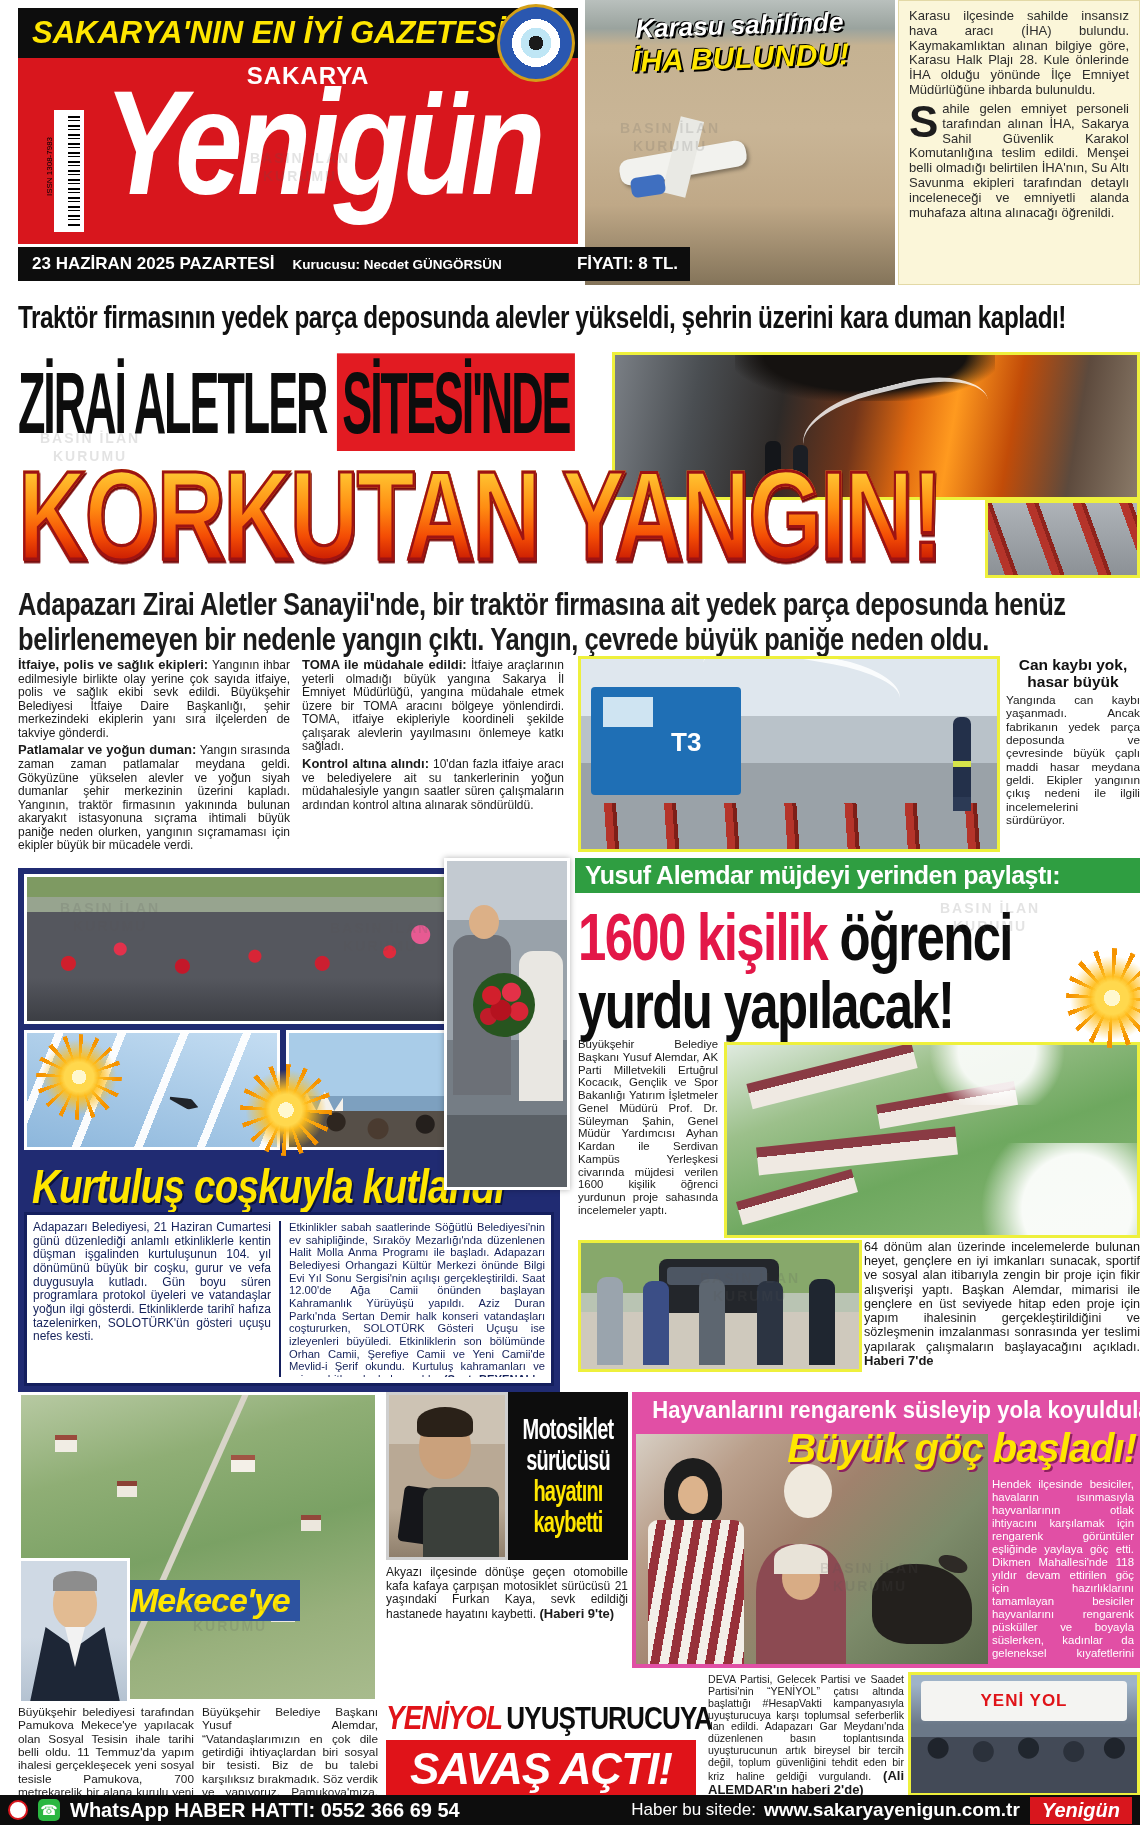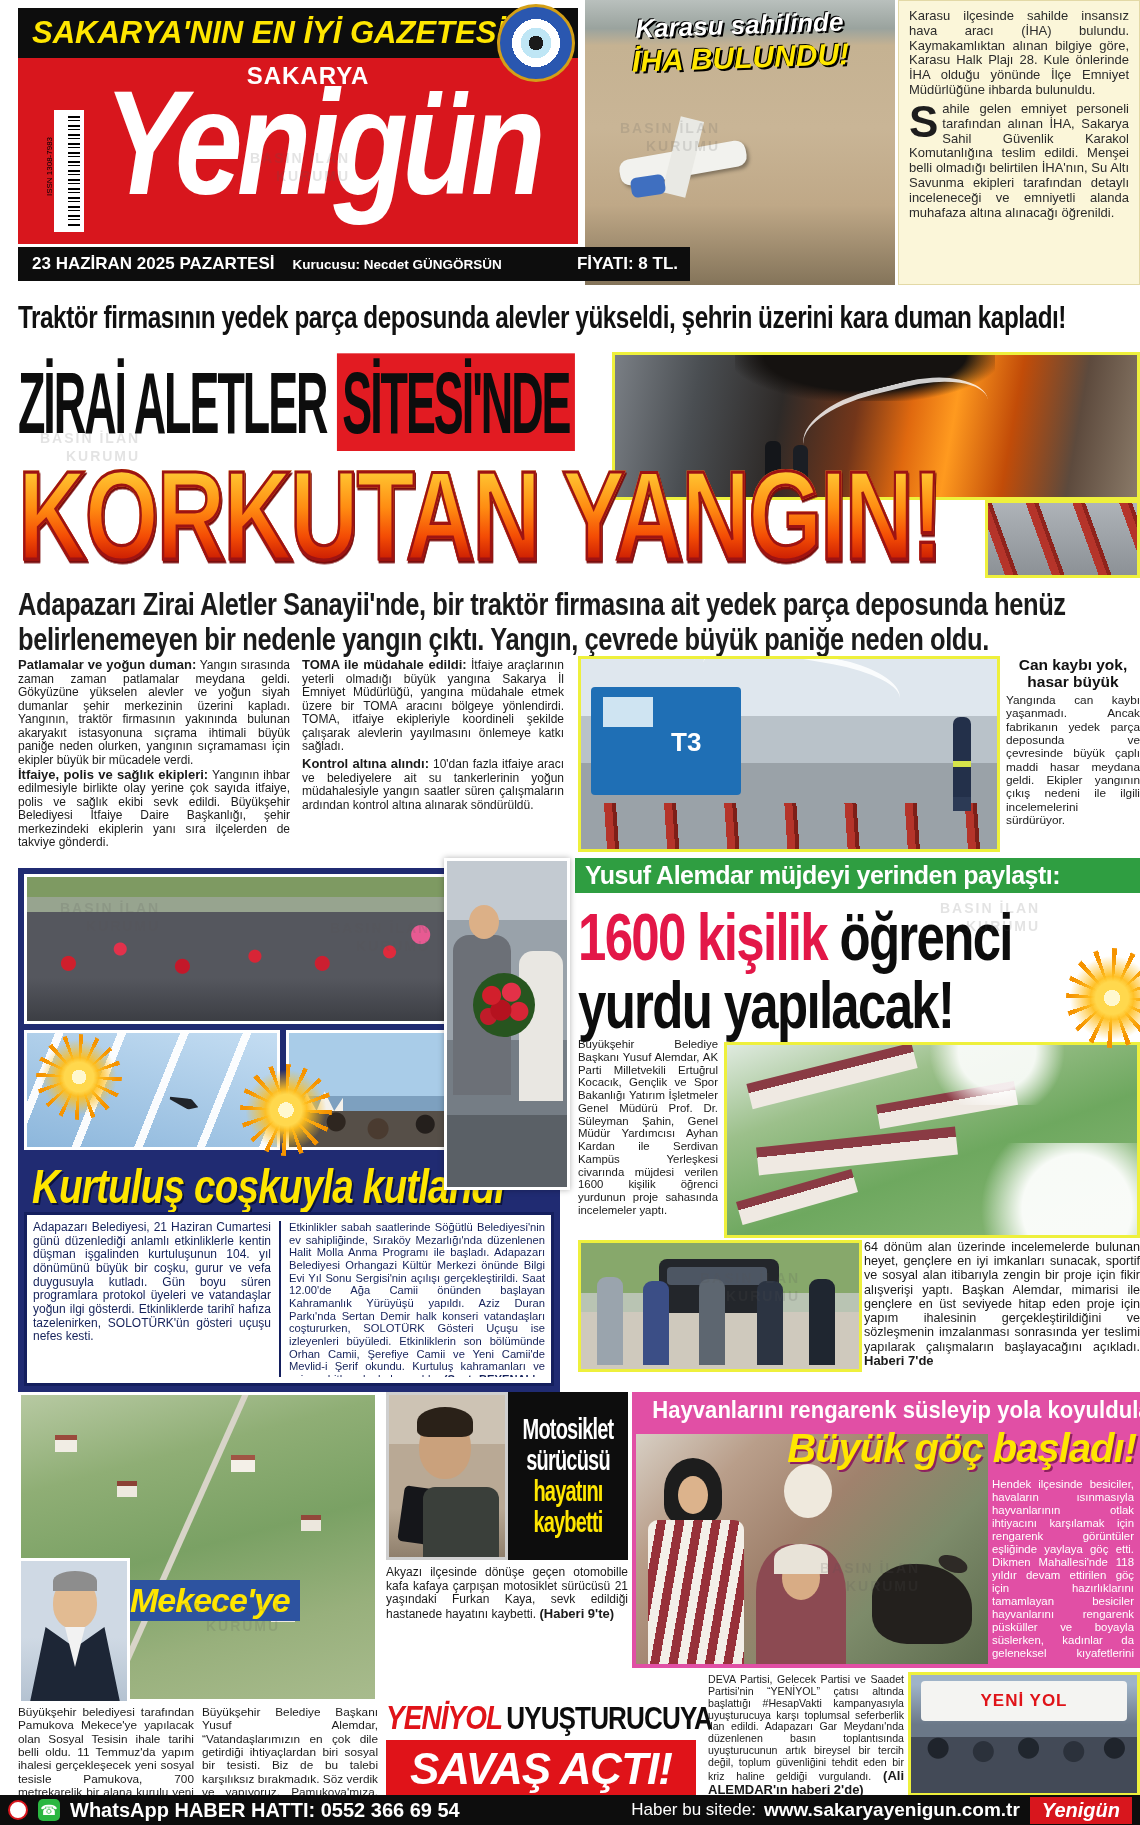--- a/index.html
+++ b/index.html
@@ -11,21 +11,21 @@
   .wb{border:3px solid #fff;}
   .bt{font-size:12.5px;line-height:1.13;text-align:justify;color:#1a1a1a;}
   .bt b{font-size:13px;}
   .cond{transform-origin:0 0;}
   .fire{font-weight:900;letter-spacing:-2px;
     background:linear-gradient(180deg,#ffec6a 0%,#ffc02e 22%,#ff8c12 45%,#f44d05 65%,#c31402 85%,#8e0a00 100%);
     -webkit-background-clip:text;background-clip:text;color:transparent;
     -webkit-text-stroke:2.5px #9d1313;filter:drop-shadow(1px 2px 0 #7a0d0d);}
   .wm{position:absolute;z-index:40;opacity:.16;color:#555;font-weight:bold;font-size:14px;
       letter-spacing:2px;text-align:center;line-height:1.25;pointer-events:none;}
-  .wm span{display:block;text-align:right;}
+  .wm span{display:block;}
   .burst{position:absolute;border-radius:50%;z-index:6;
     background:radial-gradient(circle,#fff8cf 0 12%,#ffd84d 12% 24%,rgba(255,190,30,.95) 32%,rgba(255,160,0,0) 62%),
     repeating-conic-gradient(#f59300 0 6deg,rgba(245,147,0,0) 6deg 22.5deg);}
   .shape{position:absolute;}
 </style>
 </head>
 <body>
 
 <div class="page">
 
@@ -90,26 +90,26 @@
 
   <div class="abs cond" style="left:18px;top:452px;width:1100px;transform:scale(.95,1.26);white-space:nowrap;">
     <span class="fire" style="font-size:100px;line-height:1;">KORKUTAN YANGIN!</span>
   </div>
 
   <div class="abs cond" style="left:18px;top:586px;width:1270px;transform:scale(.88,1.1);">
     <span style="font-weight:600;font-size:29px;line-height:1.12;color:#1b1b1b;letter-spacing:-.5px;">Adapazarı Zirai Aletler Sanayii'nde, bir traktör firmasına ait yedek parça deposunda henüz belirlenemeyen bir nedenle yangın çıktı. Yangın, çevrede büyük paniğe neden oldu.</span>
   </div>
 
   <div class="abs bt" style="left:18px;top:658px;width:272px;height:198px;font-size:12px;overflow:hidden;">
+    <p style="margin:0 0 3px 0;">
+      <b>İtfaiye, polis ve sağlık ekipleri:</b>
+      <span>Yangının ihbar edilmesiyle birlikte olay yerine çok sayıda itfaiye, polis ve sağlık ekibi sevk edildi. Büyükşehir Belediyesi İtfaiye Daire Başkanlığı, şehir merkezindeki ekiplerin yanı sıra ilçelerden de takviye gönderdi.</span></p>
     <p style="margin:0;">
       <b>Patlamalar ve yoğun duman:</b>
       <span>Yangın sırasında zaman zaman patlamalar meydana geldi. Gökyüzüne yükselen alevler ve yoğun siyah dumanlar şehir merkezinin üzerini kapladı. Yangının, traktör firmasının yakınında bulunan akaryakıt istasyonuna sıçrama ihtimali büyük paniğe neden olurken, yangının sıçramaması için ekipler büyük bir mücadele verdi.</span></p>
-    <p style="margin:0 0 3px 0;">
-      <b>İtfaiye, polis ve sağlık ekipleri:</b>
-      <span>Yangının ihbar edilmesiyle birlikte olay yerine çok sayıda itfaiye, polis ve sağlık ekibi sevk edildi. Büyükşehir Belediyesi İtfaiye Daire Başkanlığı, şehir merkezindeki ekiplerin yanı sıra ilçelerden de takviye gönderdi.</span></p>
   </div>
 
   <div class="abs bt" style="left:302px;top:658px;width:262px;height:198px;font-size:12px;overflow:hidden;">
     <p style="margin:0 0 3px 0;">
       <b>TOMA ile müdahale edildi:</b>
       <span>İtfaiye araçlarının yeterli olmadığı büyük yangına Sakarya İl Emniyet Müdürlüğü, yangına müdahale etmek üzere bir TOMA aracını bölgeye yönlendirdi. TOMA, itfaiye ekipleriyle koordineli şekilde çalışarak alevlerin yayılmasını önlemeye katkı sağladı.</span></p>
     <p style="margin:0;">
       <b>Kontrol altına alındı:</b>
       <span>10'dan fazla itfaiye aracı ve belediyelere ait su tankerlerinin yoğun müdahalesiyle yangın saatler süren çalışmaların ardından kontrol altına alınarak söndürüldü.</span></p>
   </div>

